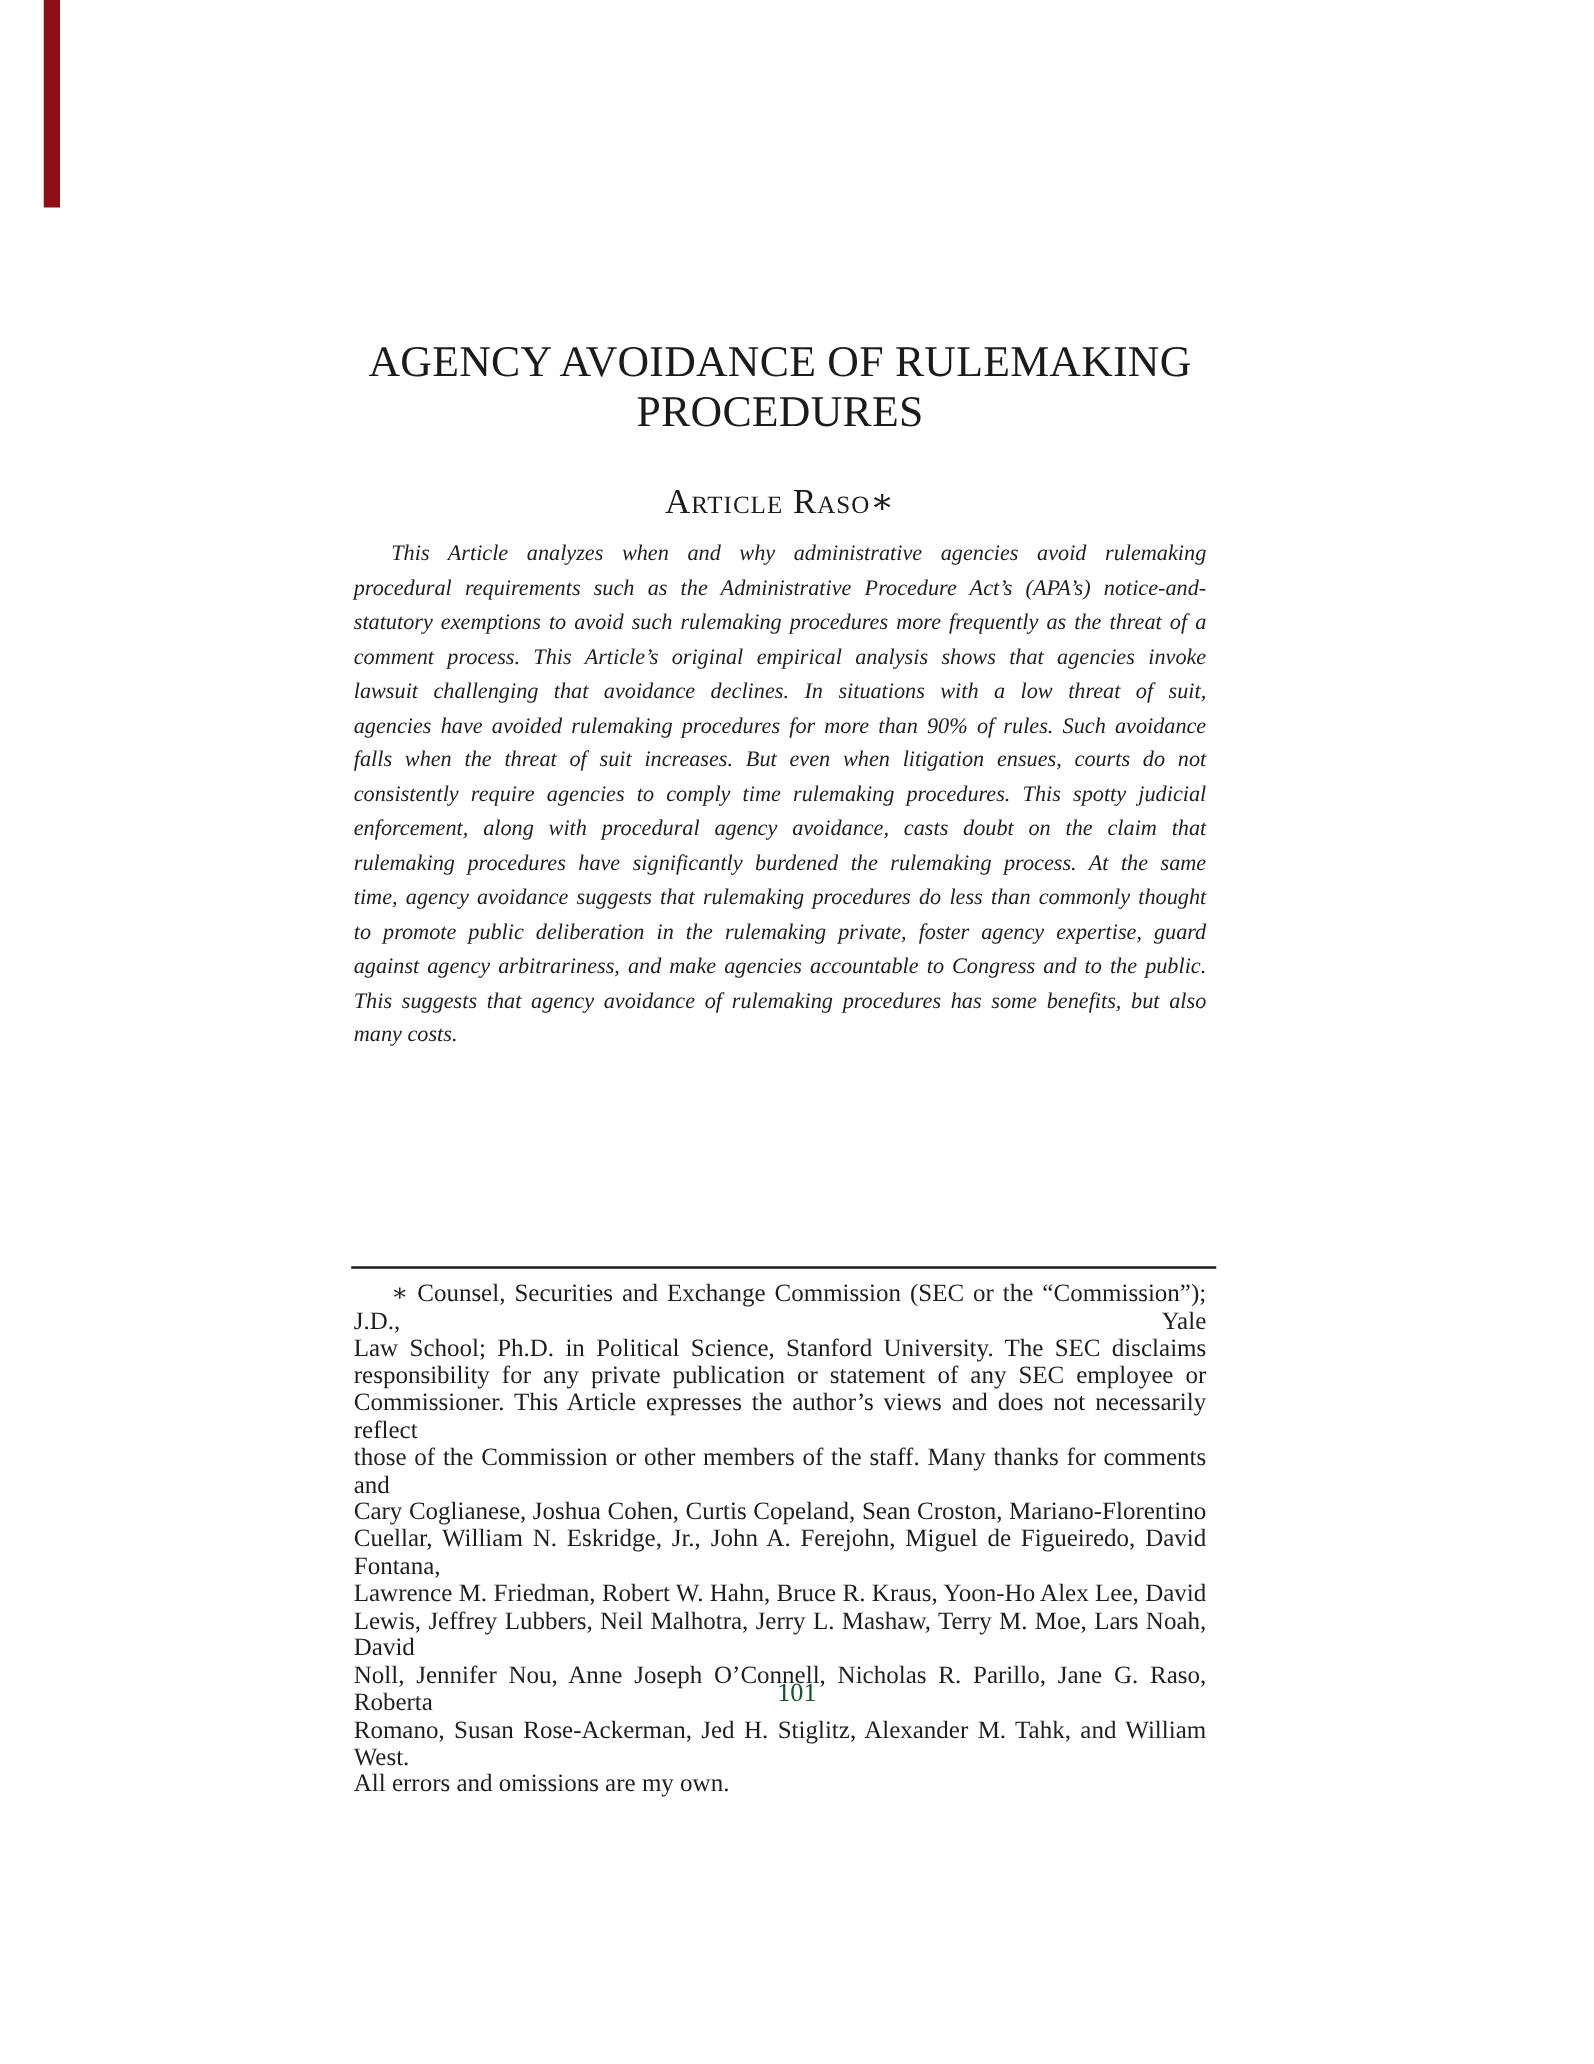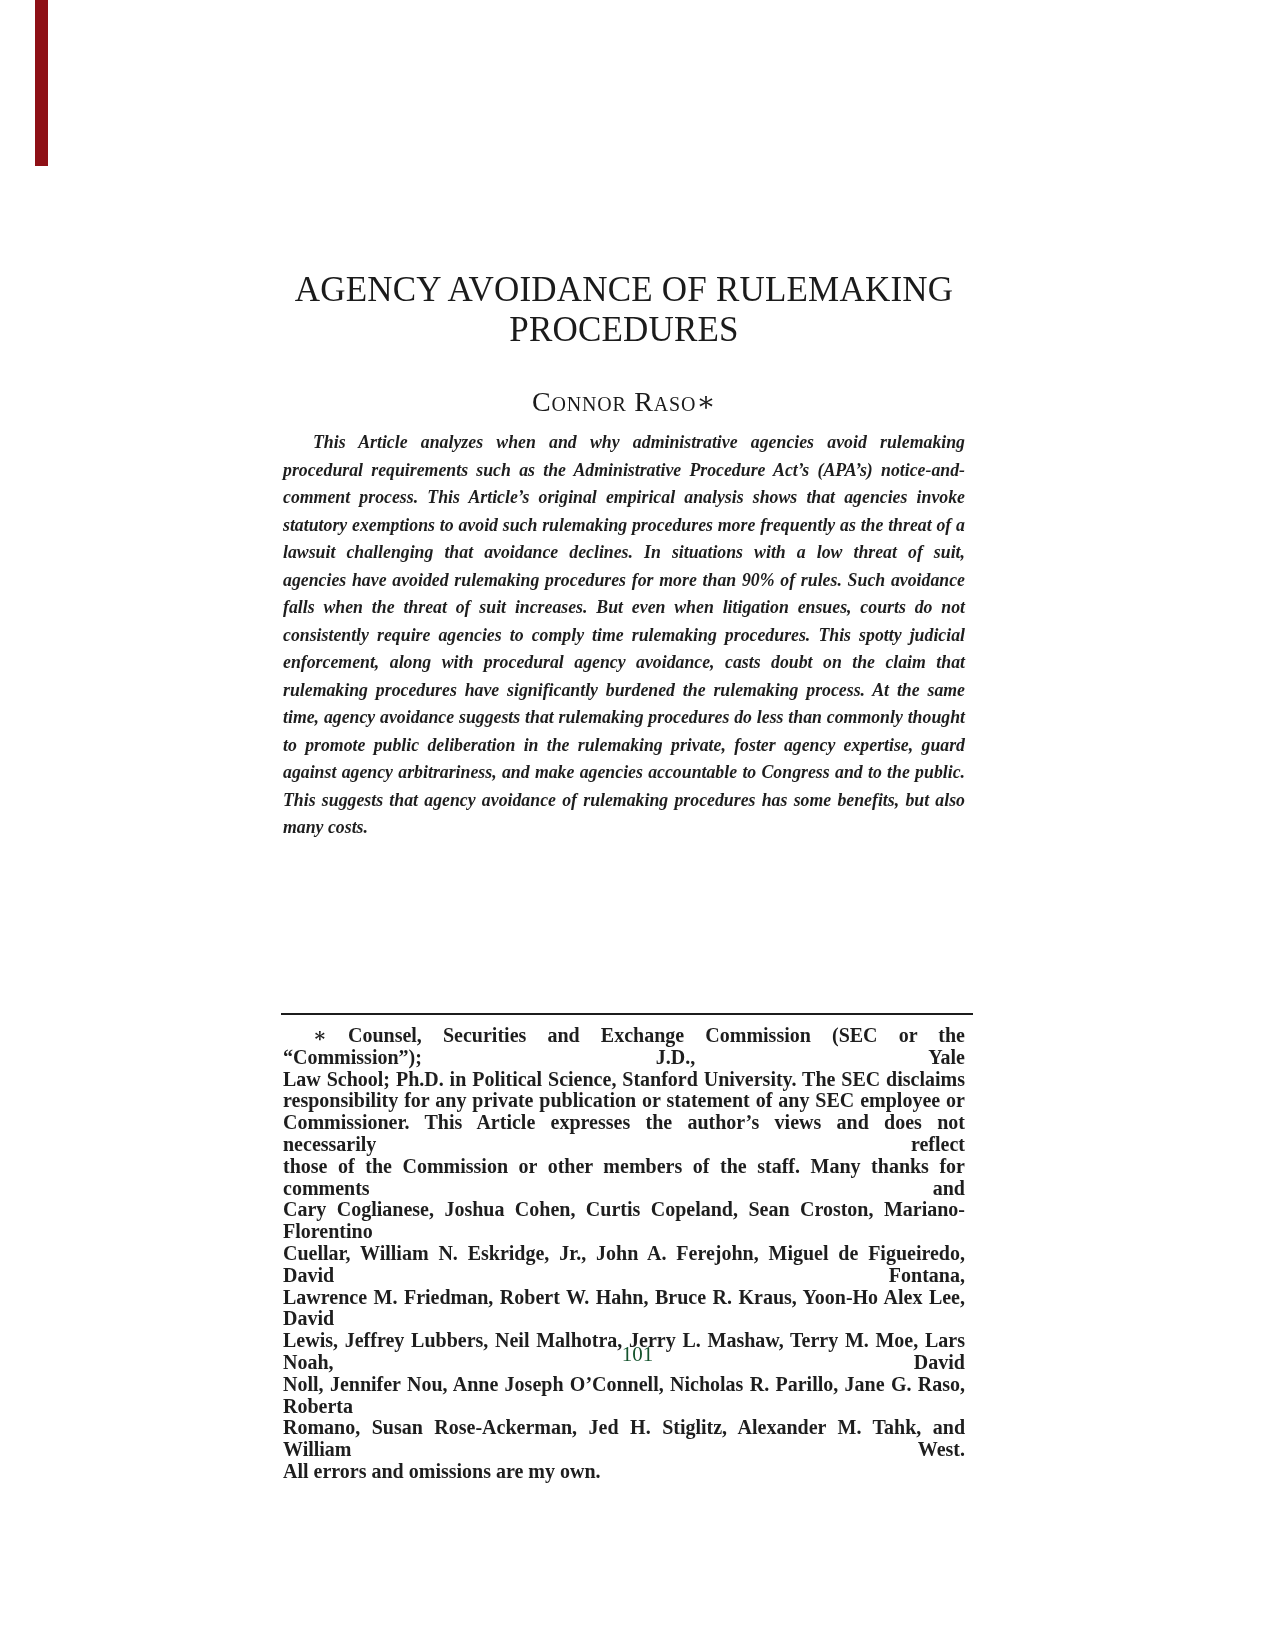--- a/index.html
+++ b/index.html
@@ -58,21 +58,20 @@
     position: absolute;
     left: 283px;
     width: 682px;
     top: 1025px;
     font-size: 20px;
     line-height: 21.8px;
   }
   .abstract .line, .footnote .line {
     text-align: justify;
     text-align-last: justify;
-    font-weight: bold;
     -moz-text-align-last: justify;
   }
   .abstract .line.first { text-indent: 30px; }
   .footnote .line.first { text-indent: 30px; }
   .abstract .line.last, .footnote .line.last {
     text-align-last: left;
     -moz-text-align-last: left;
   }
   .rule {
     position: absolute;
@@ -98,27 +97,27 @@
 
 <div class="page">
 
   <div class="edge-mark" style="background: rgb(142, 16, 22);"></div>
 
   <h1 class="title">
       <div class="line first">AGENCY AVOIDANCE OF RULEMAKING</div>
       <div class="line last">PROCEDURES</div>
     </h1>
 
-  <div class="author">Connor Raso∗</div>
+  <div class="author">Article Raso∗</div>
 
   <div class="abstract">
       <div class="line first">This Article analyzes when and why administrative agencies avoid rulemaking</div>
       <div class="line">procedural requirements such as the Administrative Procedure Act’s (APA’s) notice-and-</div>
+      <div class="line">statutory exemptions to avoid such rulemaking procedures more frequently as the threat of a</div>
       <div class="line">comment process. This Article’s original empirical analysis shows that agencies invoke</div>
-      <div class="line">statutory exemptions to avoid such rulemaking procedures more frequently as the threat of a</div>
       <div class="line">lawsuit challenging that avoidance declines. In situations with a low threat of suit,</div>
       <div class="line">agencies have avoided rulemaking procedures for more than 90% of rules. Such avoidance</div>
       <div class="line">falls when the threat of suit increases. But even when litigation ensues, courts do not</div>
       <div class="line">consistently require agencies to comply time rulemaking procedures. This spotty judicial</div>
       <div class="line">enforcement, along with procedural agency avoidance, casts doubt on the claim that</div>
       <div class="line">rulemaking procedures have significantly burdened the rulemaking process. At the same</div>
       <div class="line">time, agency avoidance suggests that rulemaking procedures do less than commonly thought</div>
       <div class="line">to promote public deliberation in the rulemaking private, foster agency expertise, guard</div>
       <div class="line">against agency arbitrariness, and make agencies accountable to Congress and to the public.</div>
       <div class="line">This suggests that agency avoidance of rulemaking procedures has some benefits, but also</div>

